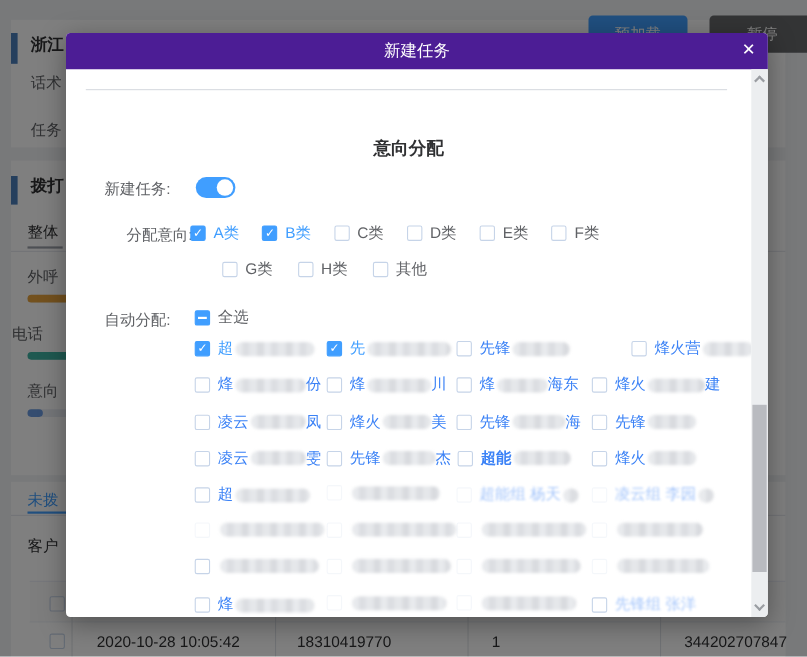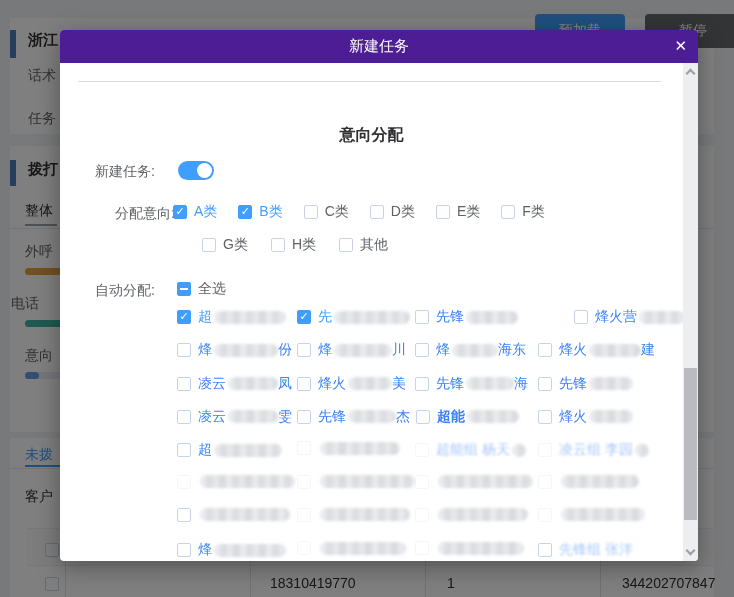--- a/index.html
+++ b/index.html
@@ -122,20 +122,21 @@
     <div class="bd-text abs" style="left:15px; top:8px; color:#409eff;">未拨</div>
     <div class="tabline" style="left:15px; top:27px; width:42px; background:#409eff;"></div>
     <div class="hborder" style="left:0; top:30px; width:704px;"></div>
     <div class="bd-text abs" style="left:15px; top:50px; color:#303133;">客户</div>
 
     <div class="tbl-header" style="left:17px; top:90px; width:687px; height:38px;">
       <span class="cb abs" style="left:18px; top:11px;"></span>
     </div>
     <div class="tbl-row" style="left:17px; top:128px; width:687px; height:31px;">
       <span class="cb abs" style="left:18px; top:8px;"></span>
+      <span class="cell" style="left:61px;">2020-10-28 10:05:42</span>
       <span class="cell" style="left:243px;">18310419770</span>
       <span class="cell" style="left:420px;">1</span>
       <span class="cell" style="left:595px;">344202707847</span>
     </div>
     <div class="vline" style="left:55px; top:90px; height:69px;"></div>
     <div class="vline" style="left:240px; top:90px; height:69px;"></div>
     <div class="vline" style="left:415px; top:90px; height:69px;"></div>
     <div class="vline" style="left:590px; top:90px; height:69px;"></div>
   </div>
 </div>

